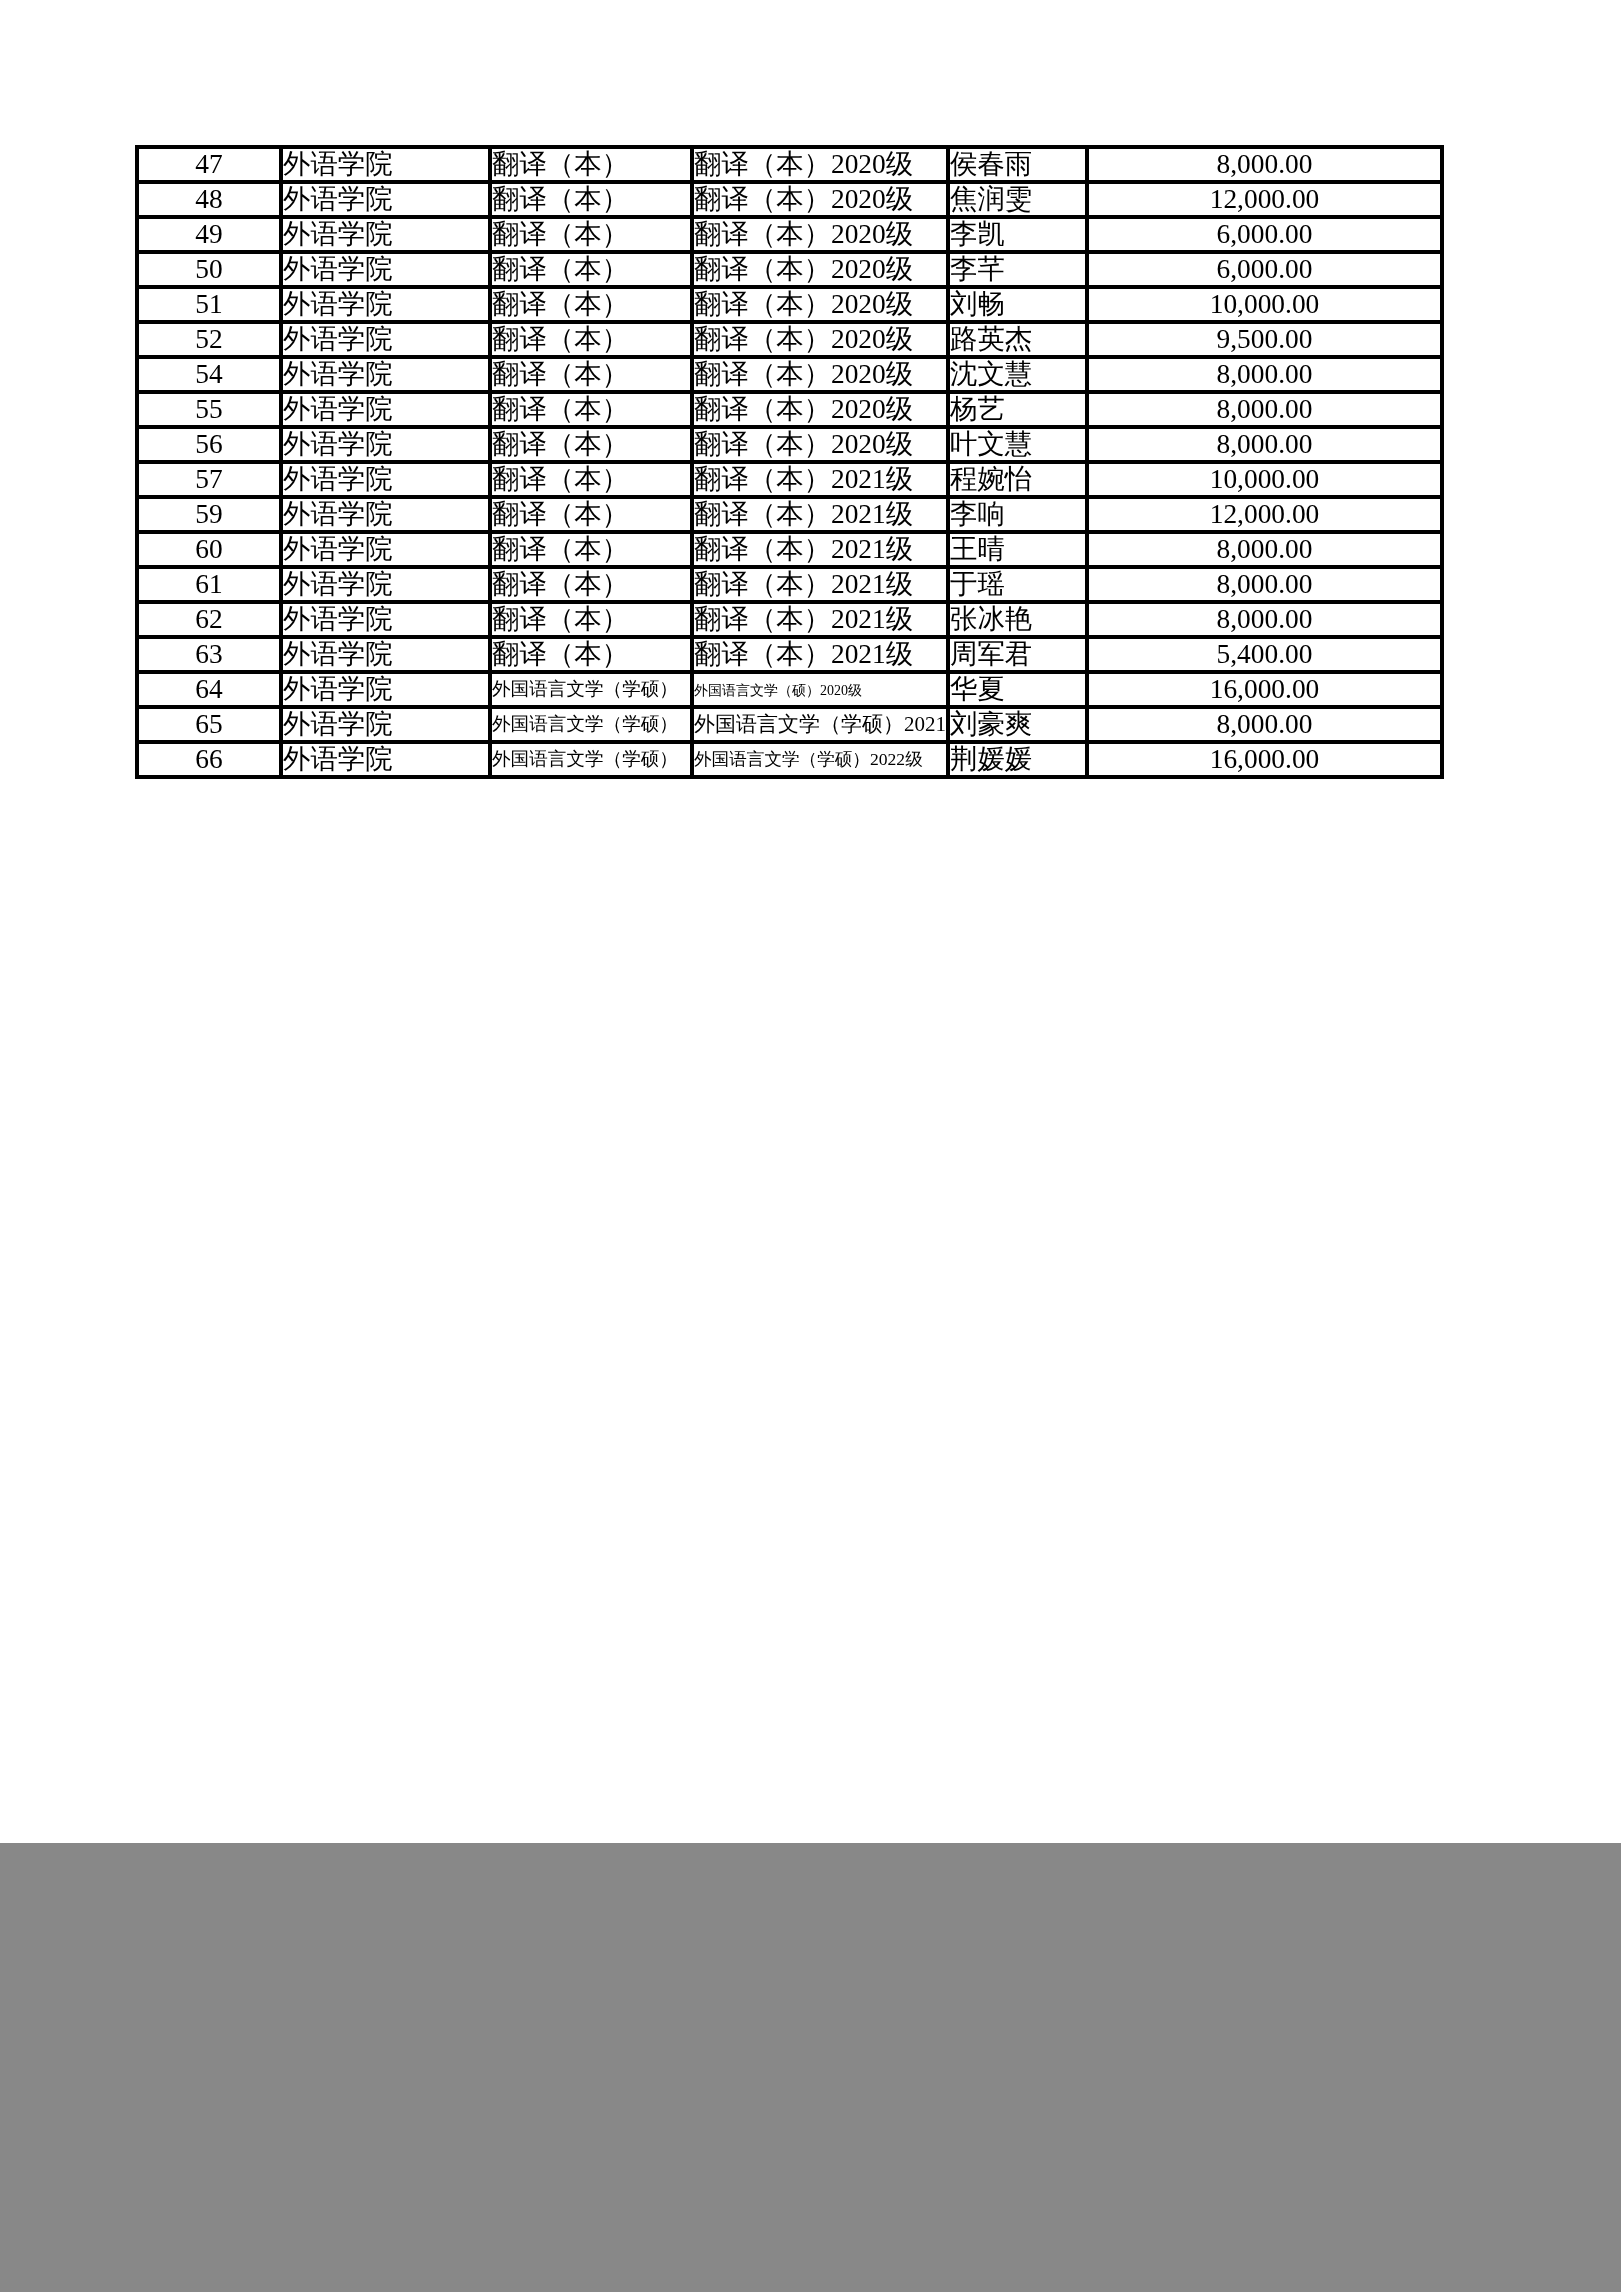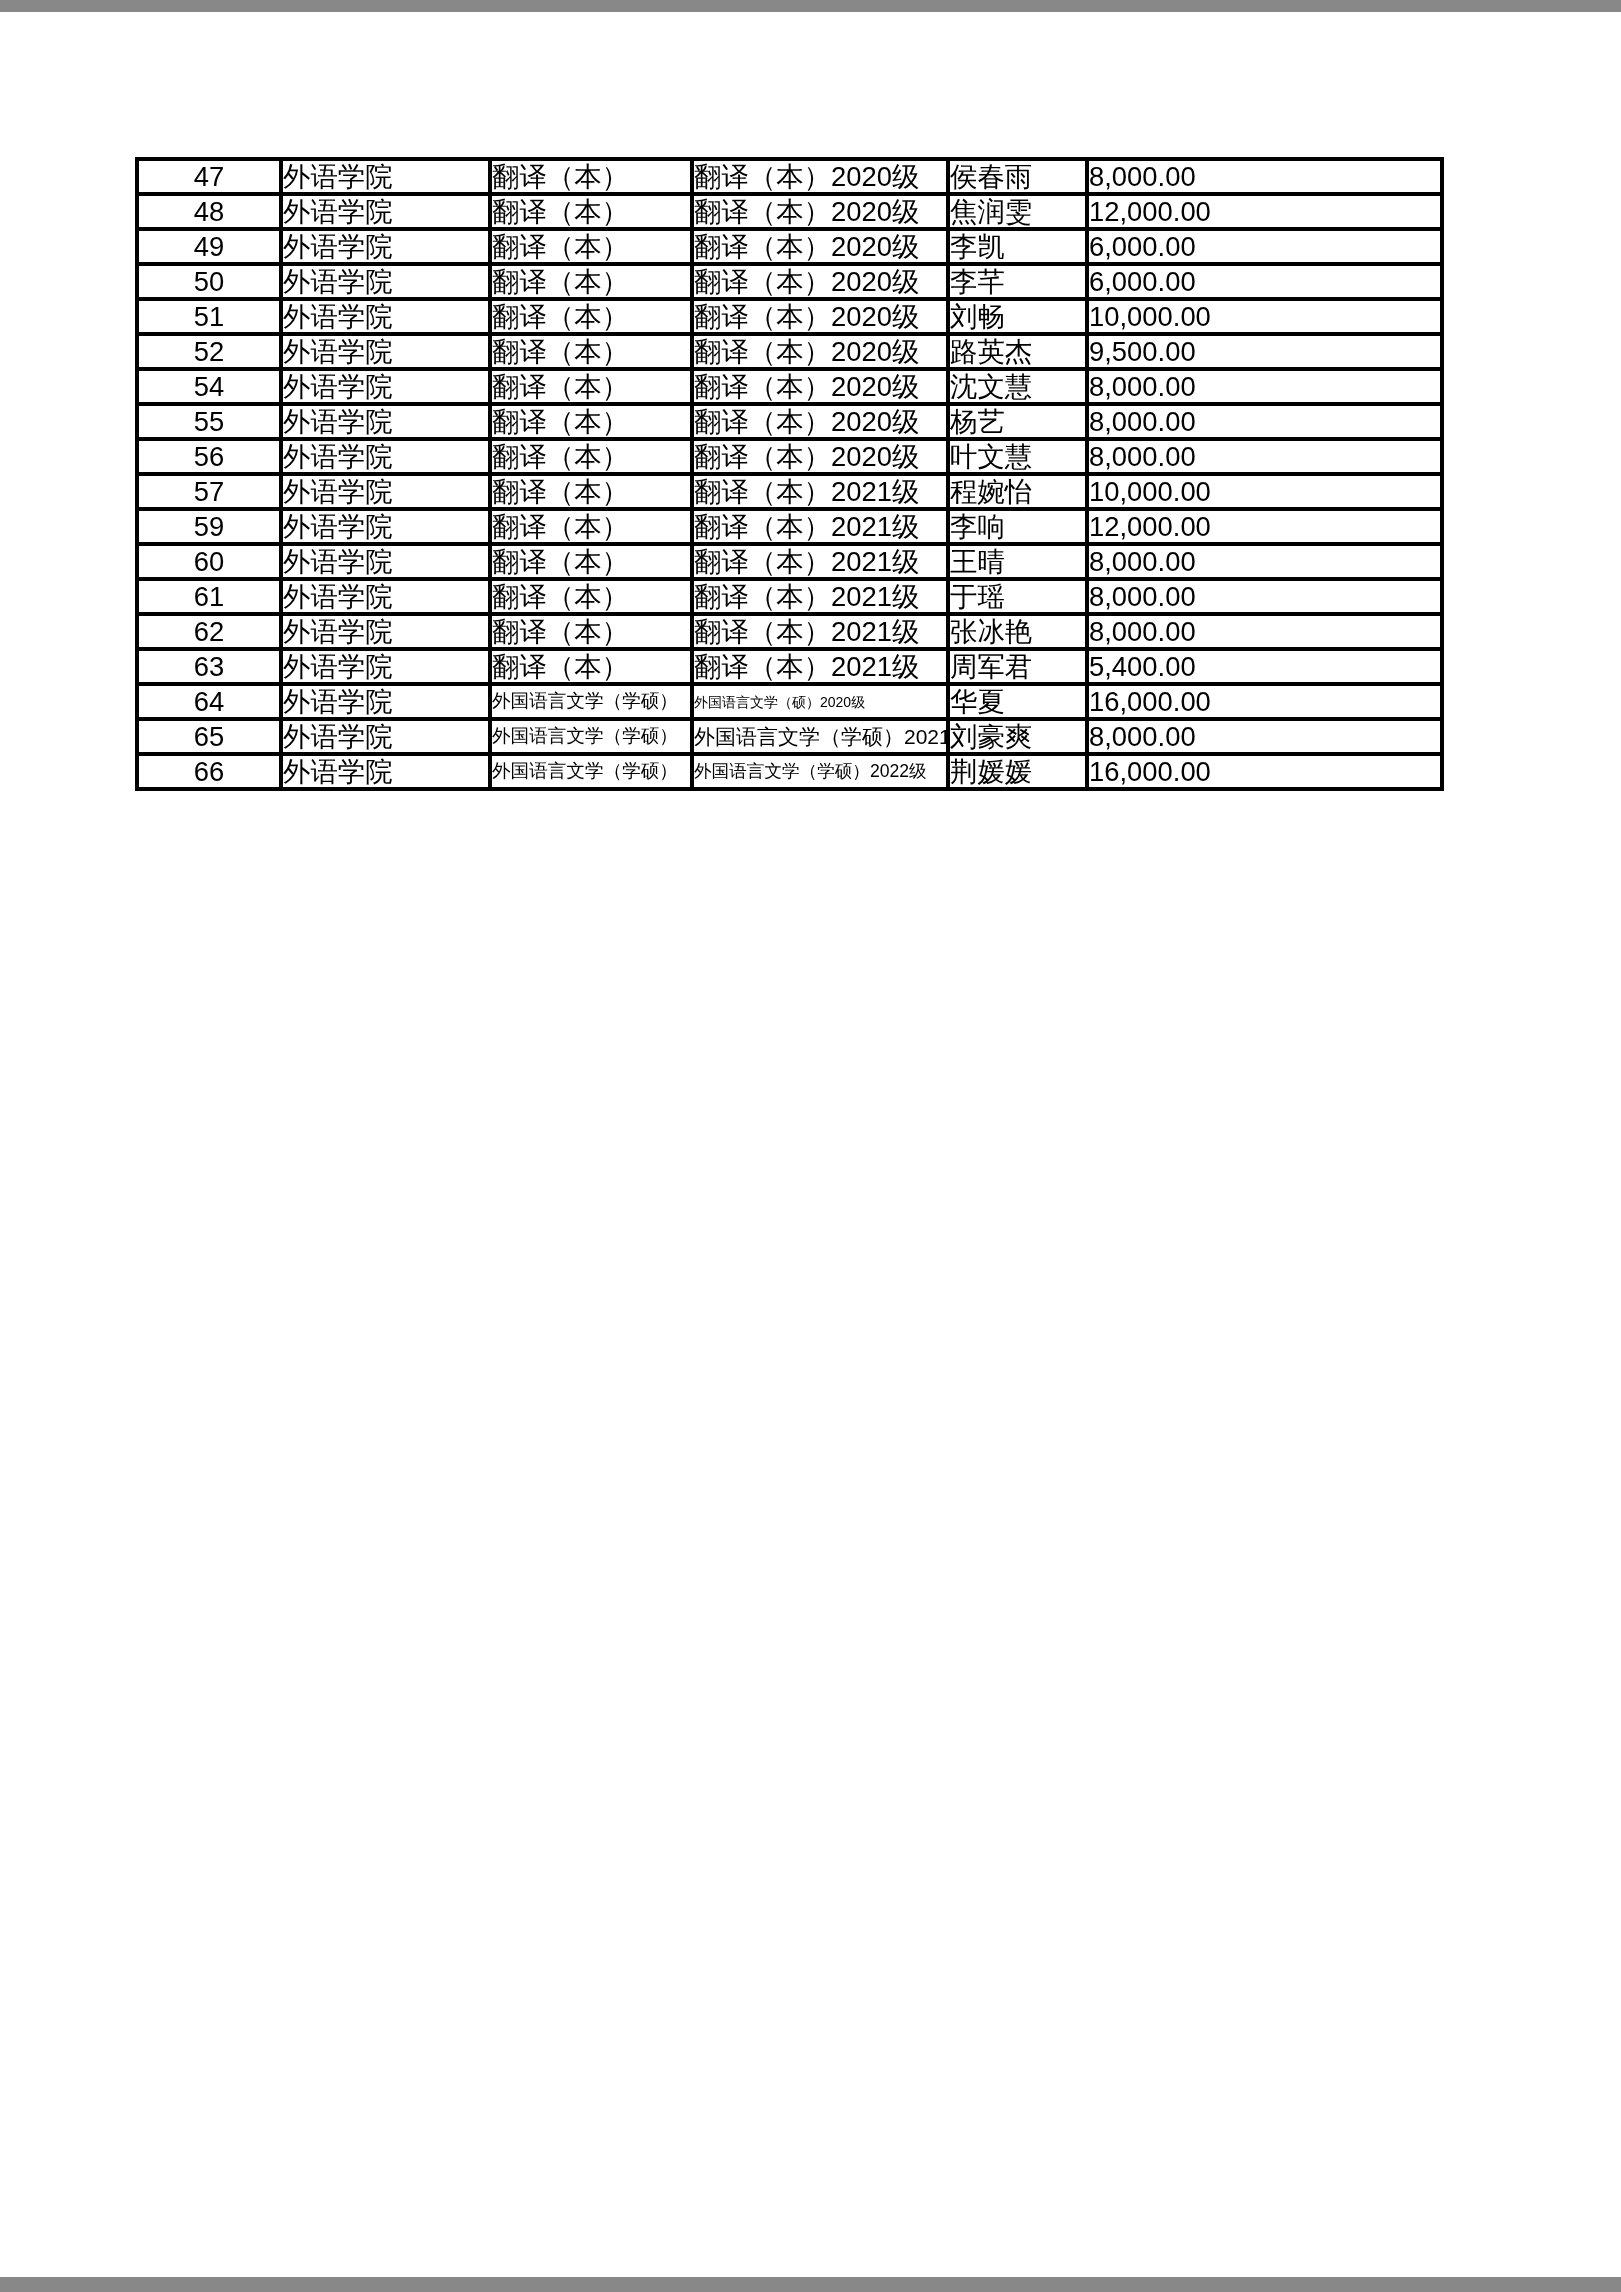--- a/index.html
+++ b/index.html
@@ -5,24 +5,24 @@
   :root {
     --line: #000000;
     --ink: #000000;
     --paper: #ffffff;
   }
   * { box-sizing: border-box; }
   html, body { margin: 0; padding: 0; background: #888; }
   .page {
     position: relative;
     width: 1621px;
-    height: 2265px;
-    margin: 12px auto;
+    height: 1843px;
+    margin: 0 auto;
     background: var(--paper);
-    font-family: Liberation Sans, sans-serif;
+    font-family: Liberation Serif, serif;
     color: var(--ink);
     overflow: hidden;
   }
   table.grid {
     position: absolute;
     left: 135px;
     top: 145px;
     width: 1305px;
     border-collapse: collapse;
     table-layout: fixed;
@@ -36,21 +36,21 @@
     white-space: nowrap;
   }
   .val {
     display: inline-block;
     white-space: nowrap;
     font-size: 27.4px;
     line-height: 1;
   }
   td.c-no     { text-align: center; }
   td.c-college, td.c-major, td.c-class, td.c-name { text-align: left; padding-left: 5.9px; }
-  td.c-amount { text-align: left; padding-right: 7.8px; }
+  td.c-amount { text-align: center; padding-right: 7.8px; }
 </style>
 </head>
 <body>
 
 <div class="page">
   <table class="grid">
     <colgroup>
       <col style="width:144px">
       <col style="width:209px">
       <col style="width:202px">

